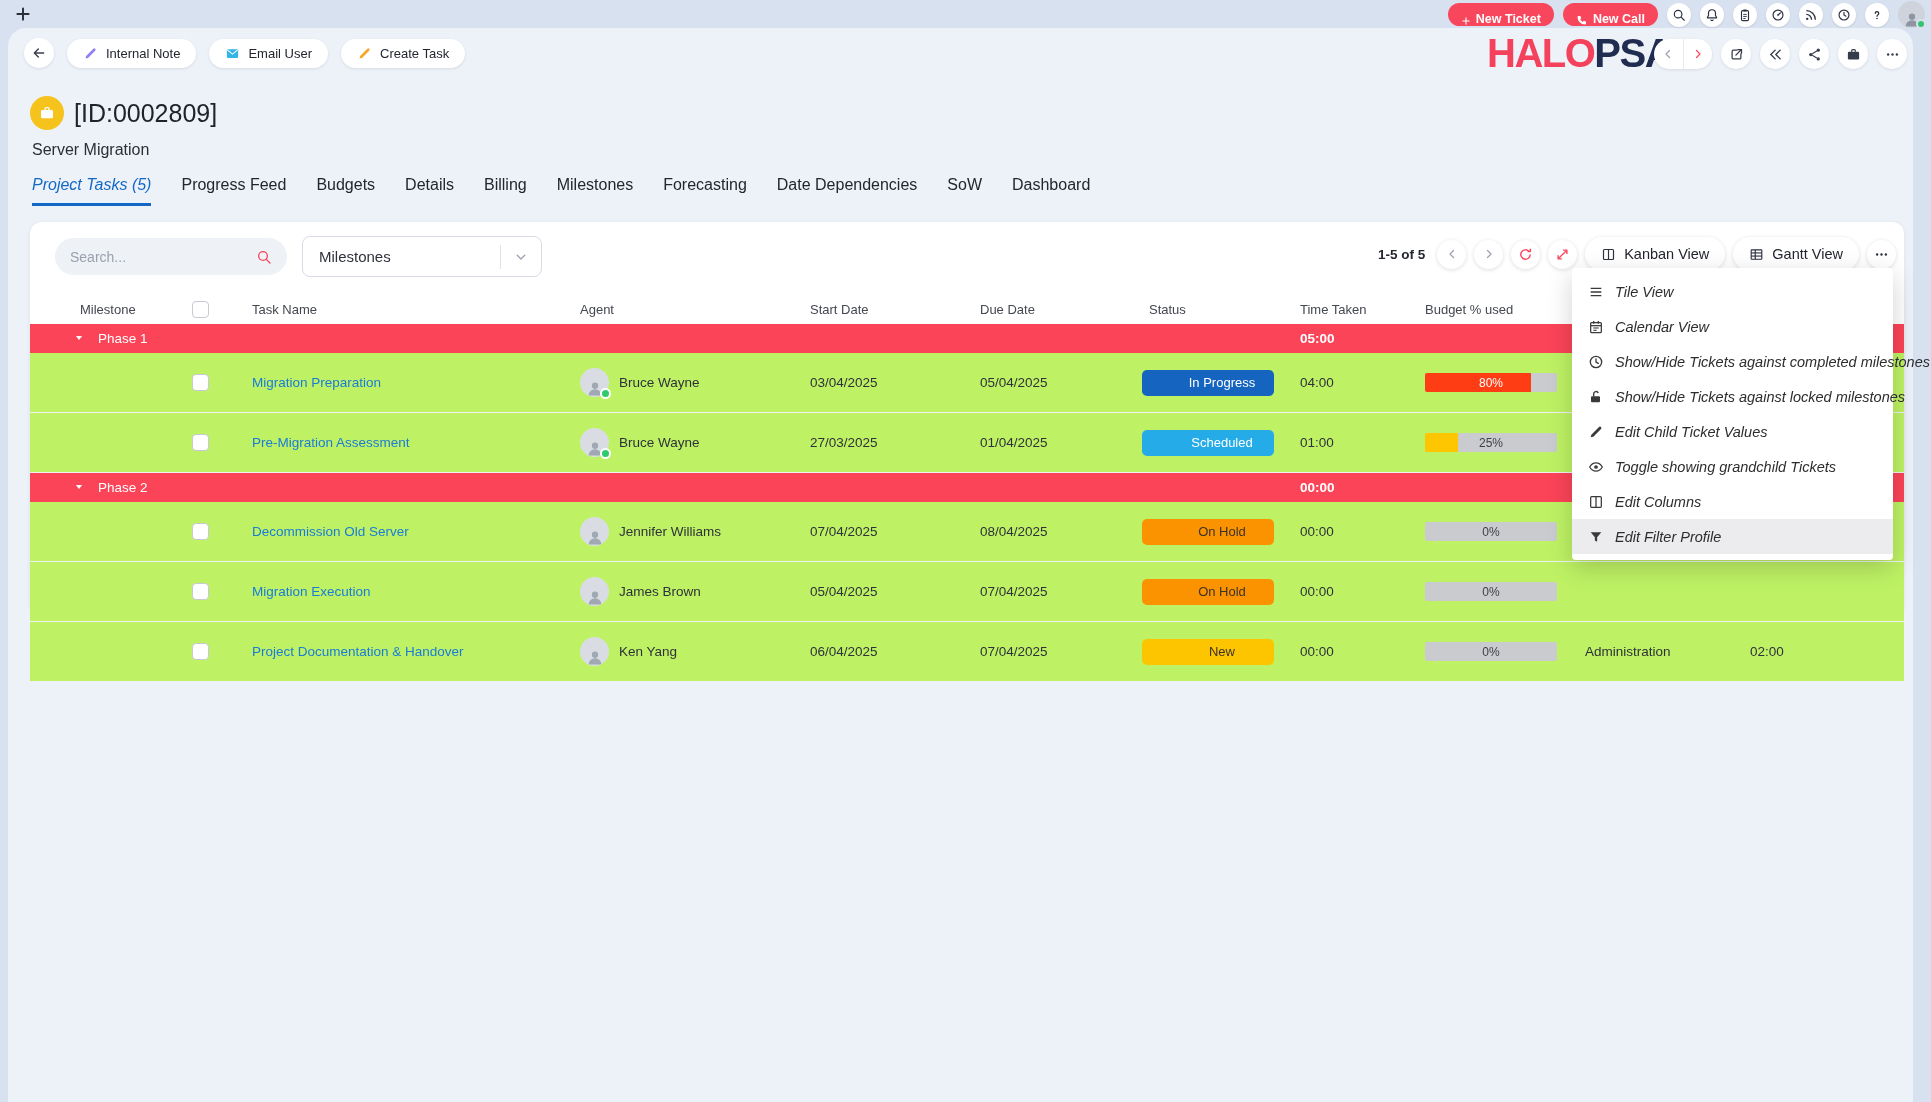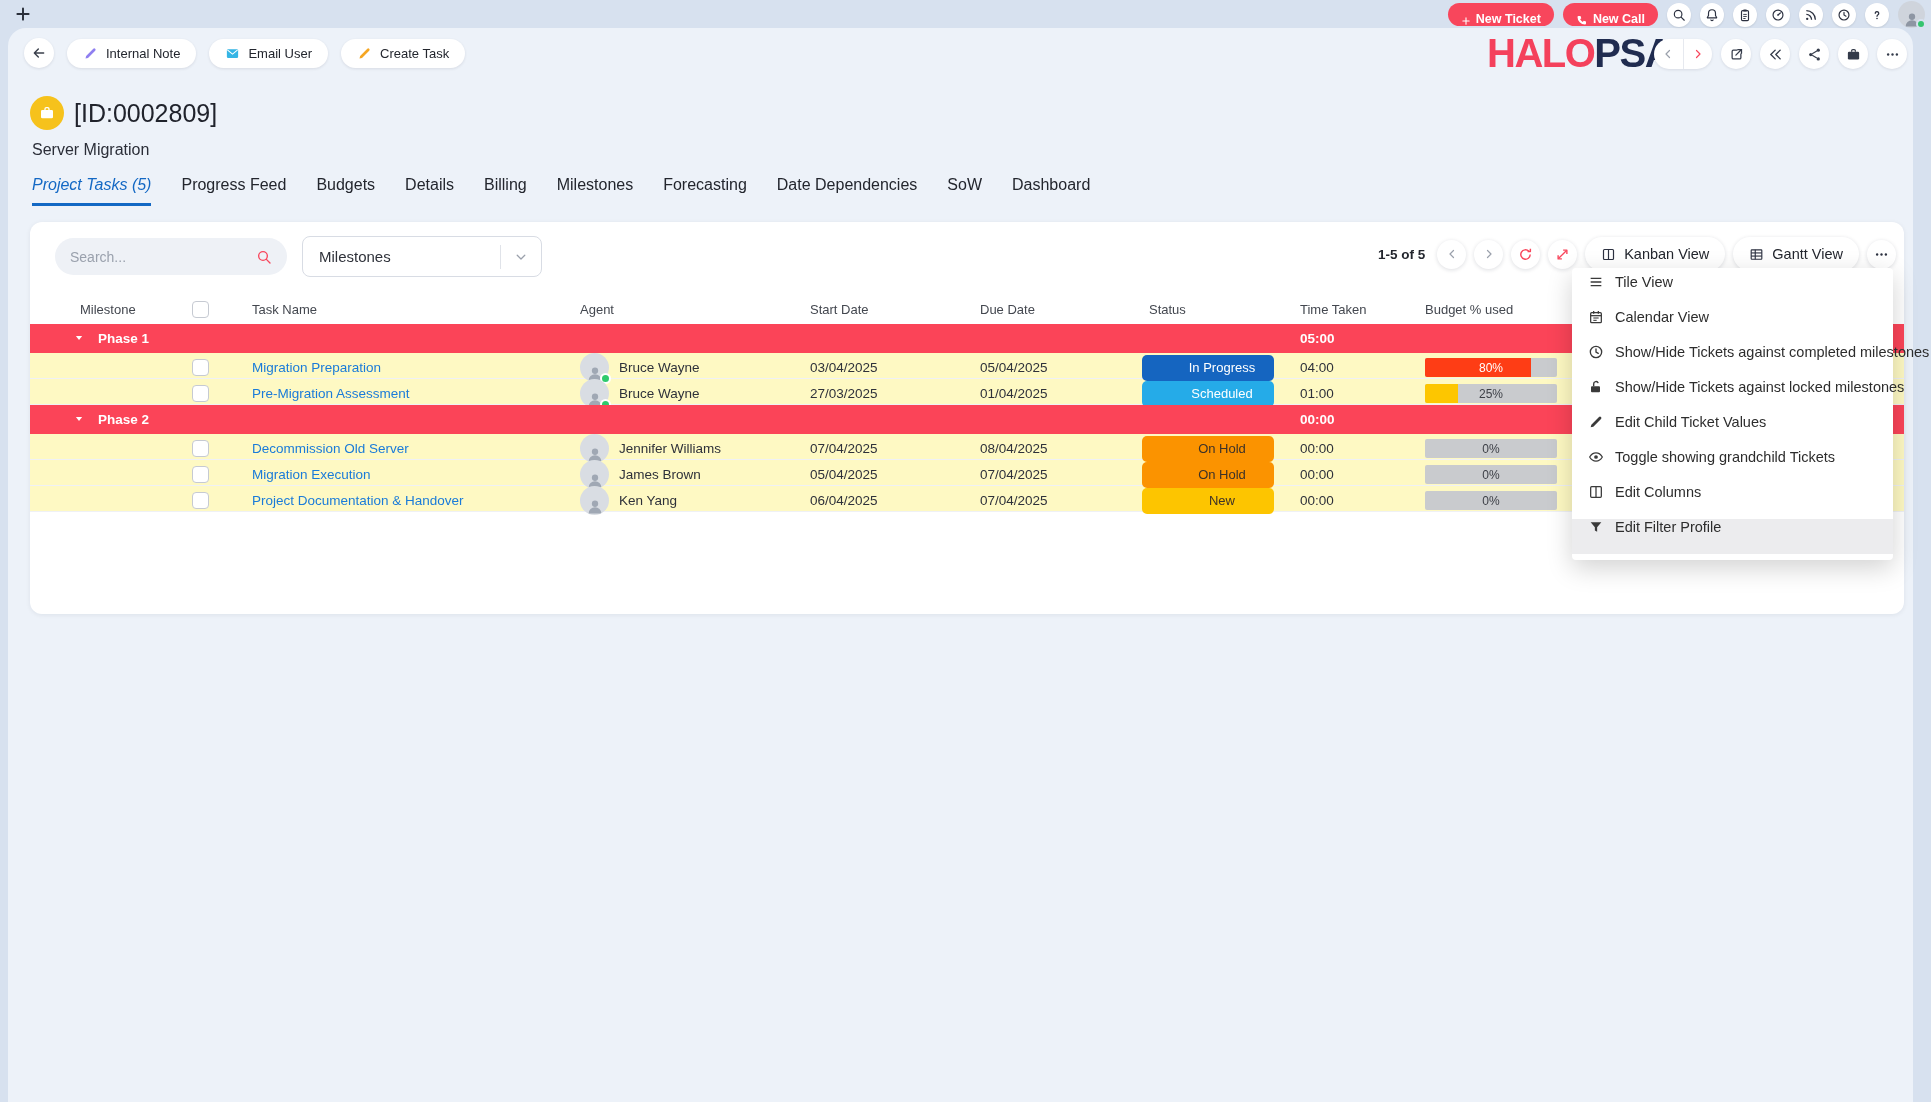--- a/index.html
+++ b/index.html
@@ -70,37 +70,37 @@
   .table-area { --cols:150px 60px 320px 230px 170px 170px 150px 125px 180px 165px 1fr; }
   .thead { position:absolute; left:0; top:72px; width:100%; height:30px; display:grid; grid-template-columns:var(--cols); align-items:center; font-size:13px; color:#43474f; }
   .th-milestone { padding-left:50px; }
   .th-pad { padding-left:20px; }
   .th-task { padding-left:12px; }
   .th-status { padding-left:19px; }
   .checkbox { width:17px; height:17px; border:1.5px solid #c6cad2; border-radius:4px; background:#fff; margin-left:12px; cursor:pointer; }
   .tbody { position:absolute; left:0; top:102px; width:100%; }
   .phase { height:29px; background:#fb4458; color:#fff; position:relative; }
   .phase .tri { position:absolute; left:44px; top:9px; color:#fff; }
-  .phase .pname { position:absolute; left:68px; top:7px; font-size:13.5px; font-weight:bold; }
+  .phase .pname { position:absolute; left:68px; top:7px; font-size:13.5px; font-weight:normal; }
   .phase .ptime { position:absolute; left:1270px; top:7px; font-size:13.5px; font-weight:bold; }
-  .trow { display:grid; grid-template-columns:var(--cols); align-items:center; height:26px; border-bottom:1px solid #eff1f5; font-size:13.5px; color:#2e313a; background:#fef9c3; }
+  .trow { display:grid; grid-template-columns:var(--cols); align-items:center; height:60px; border-bottom:1px solid #eff1f5; font-size:13.5px; color:#2e313a; background:#bef264; }
   .cell-task { padding-left:12px; color:#1a7bd9; cursor:pointer; }
   .agent { display:flex; align-items:center; gap:10px; padding-left:20px; }
   .avatar-s { width:29px; height:29px; border-radius:50%; background:#d9dde3; position:relative; flex:none; }
   .avatar-s .ph { position:absolute; inset:0; border-radius:50%; overflow:hidden; color:#a0a8b4; display:flex; align-items:flex-end; justify-content:center; }
   .avatar-s .dot { position:absolute; right:-2px; bottom:-2px; width:11px; height:11px; border-radius:50%; background:#2fca6c; border:2px solid #fff; }
   .cell-pad { padding-left:20px; }
   .badge { width:132px; height:26px; margin-left:12px; border-radius:5px; display:flex; align-items:center; justify-content:center; font-size:13px; cursor:pointer;padding-left:28px; }
   .bar { width:132px; height:19px; margin-left:20px; background:#c9cbce; border-radius:2px; position:relative; overflow:hidden; }
   .bar .fill { height:100%; }
   .bar .lbl { position:absolute; inset:0; display:flex; align-items:center; justify-content:center; font-size:12px; }
 
   
   .menu { position:absolute; left:1572px; top:268px; width:321px; background:#fff; border-radius:4px; box-shadow:0 8px 26px rgba(0,0,0,.18); padding:6px 0; z-index:40; }
-  .menu-item { height:35px; display:flex; align-items:flex-start; gap:11px; padding:0 16px; font-size:14.5px; color:#2d2d2d; cursor:pointer; white-space:nowrap; }
+  .menu-item { height:35px; display:flex; align-items:center; gap:11px; padding:0 16px; font-size:14.5px; color:#2d2d2d; cursor:pointer; white-space:nowrap;font-style:italic; }
   .menu-item .mi { color:#3a3a3a; flex:none; }
   .menu-item.hl { background:#ececee; }
 </style>
 </head>
 <body>
 
 <div class="screen">
   <div class="panel"></div>
 
   <span class="i plus-btn">

